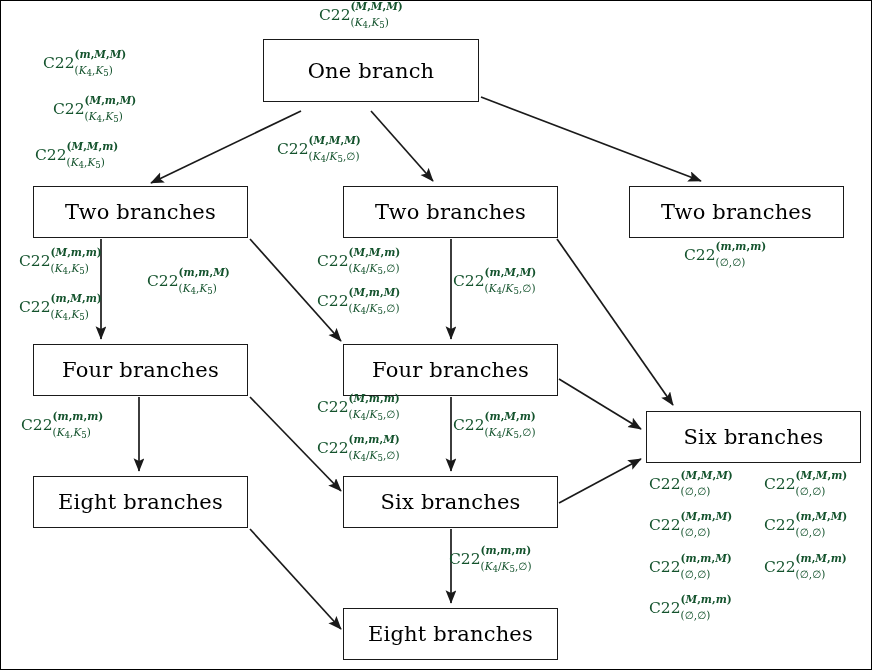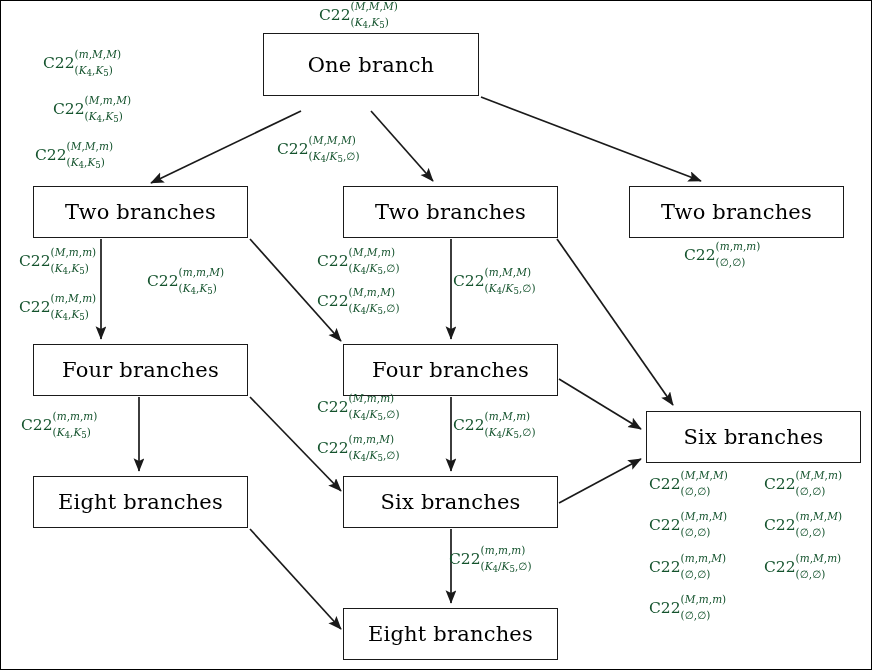--- a/index.html
+++ b/index.html
@@ -54,20 +54,21 @@
     text-align: left;
     position: relative;
     top: 0px;
   }
   .supsub .s1 {
     display: block;
     font-size: 10.5px;
     line-height: 1.0;
     position: relative;
     top: -4px;
+    font-weight: bold;
   }
   .supsub .s2 {
     display: block;
     font-size: 10.5px;
     line-height: 1.0;
     position: relative;
     top: 1px;
   }
 </style>
 </head>
@@ -93,21 +94,21 @@
         <path d="M 249 396 L 340 490"></path>
         <path d="M 450 396 L 450 470"></path>
         <path d="M 558 378 L 640 428"></path>
         <path d="M 558 502 L 640 458"></path>
         <path d="M 450 528 L 450 602"></path>
         <path d="M 249 528 L 340 628"></path>
       </g>
   </svg>
 
   <div id="node-layer">
-      <div class="node" style="left: 262px; top: 32px; width: 216px; height: 63px;">
+      <div class="node" style="left: 262px; top: 38px; width: 216px; height: 63px;">
         <span>One branch</span>
       </div>
       <div class="node" style="left: 32px; top: 185px; width: 215px; height: 52px;">
         <span>Two branches</span>
       </div>
       <div class="node" style="left: 342px; top: 185px; width: 215px; height: 52px;">
         <span>Two branches</span>
       </div>
       <div class="node" style="left: 628px; top: 185px; width: 215px; height: 52px;">
         <span>Two branches</span>

